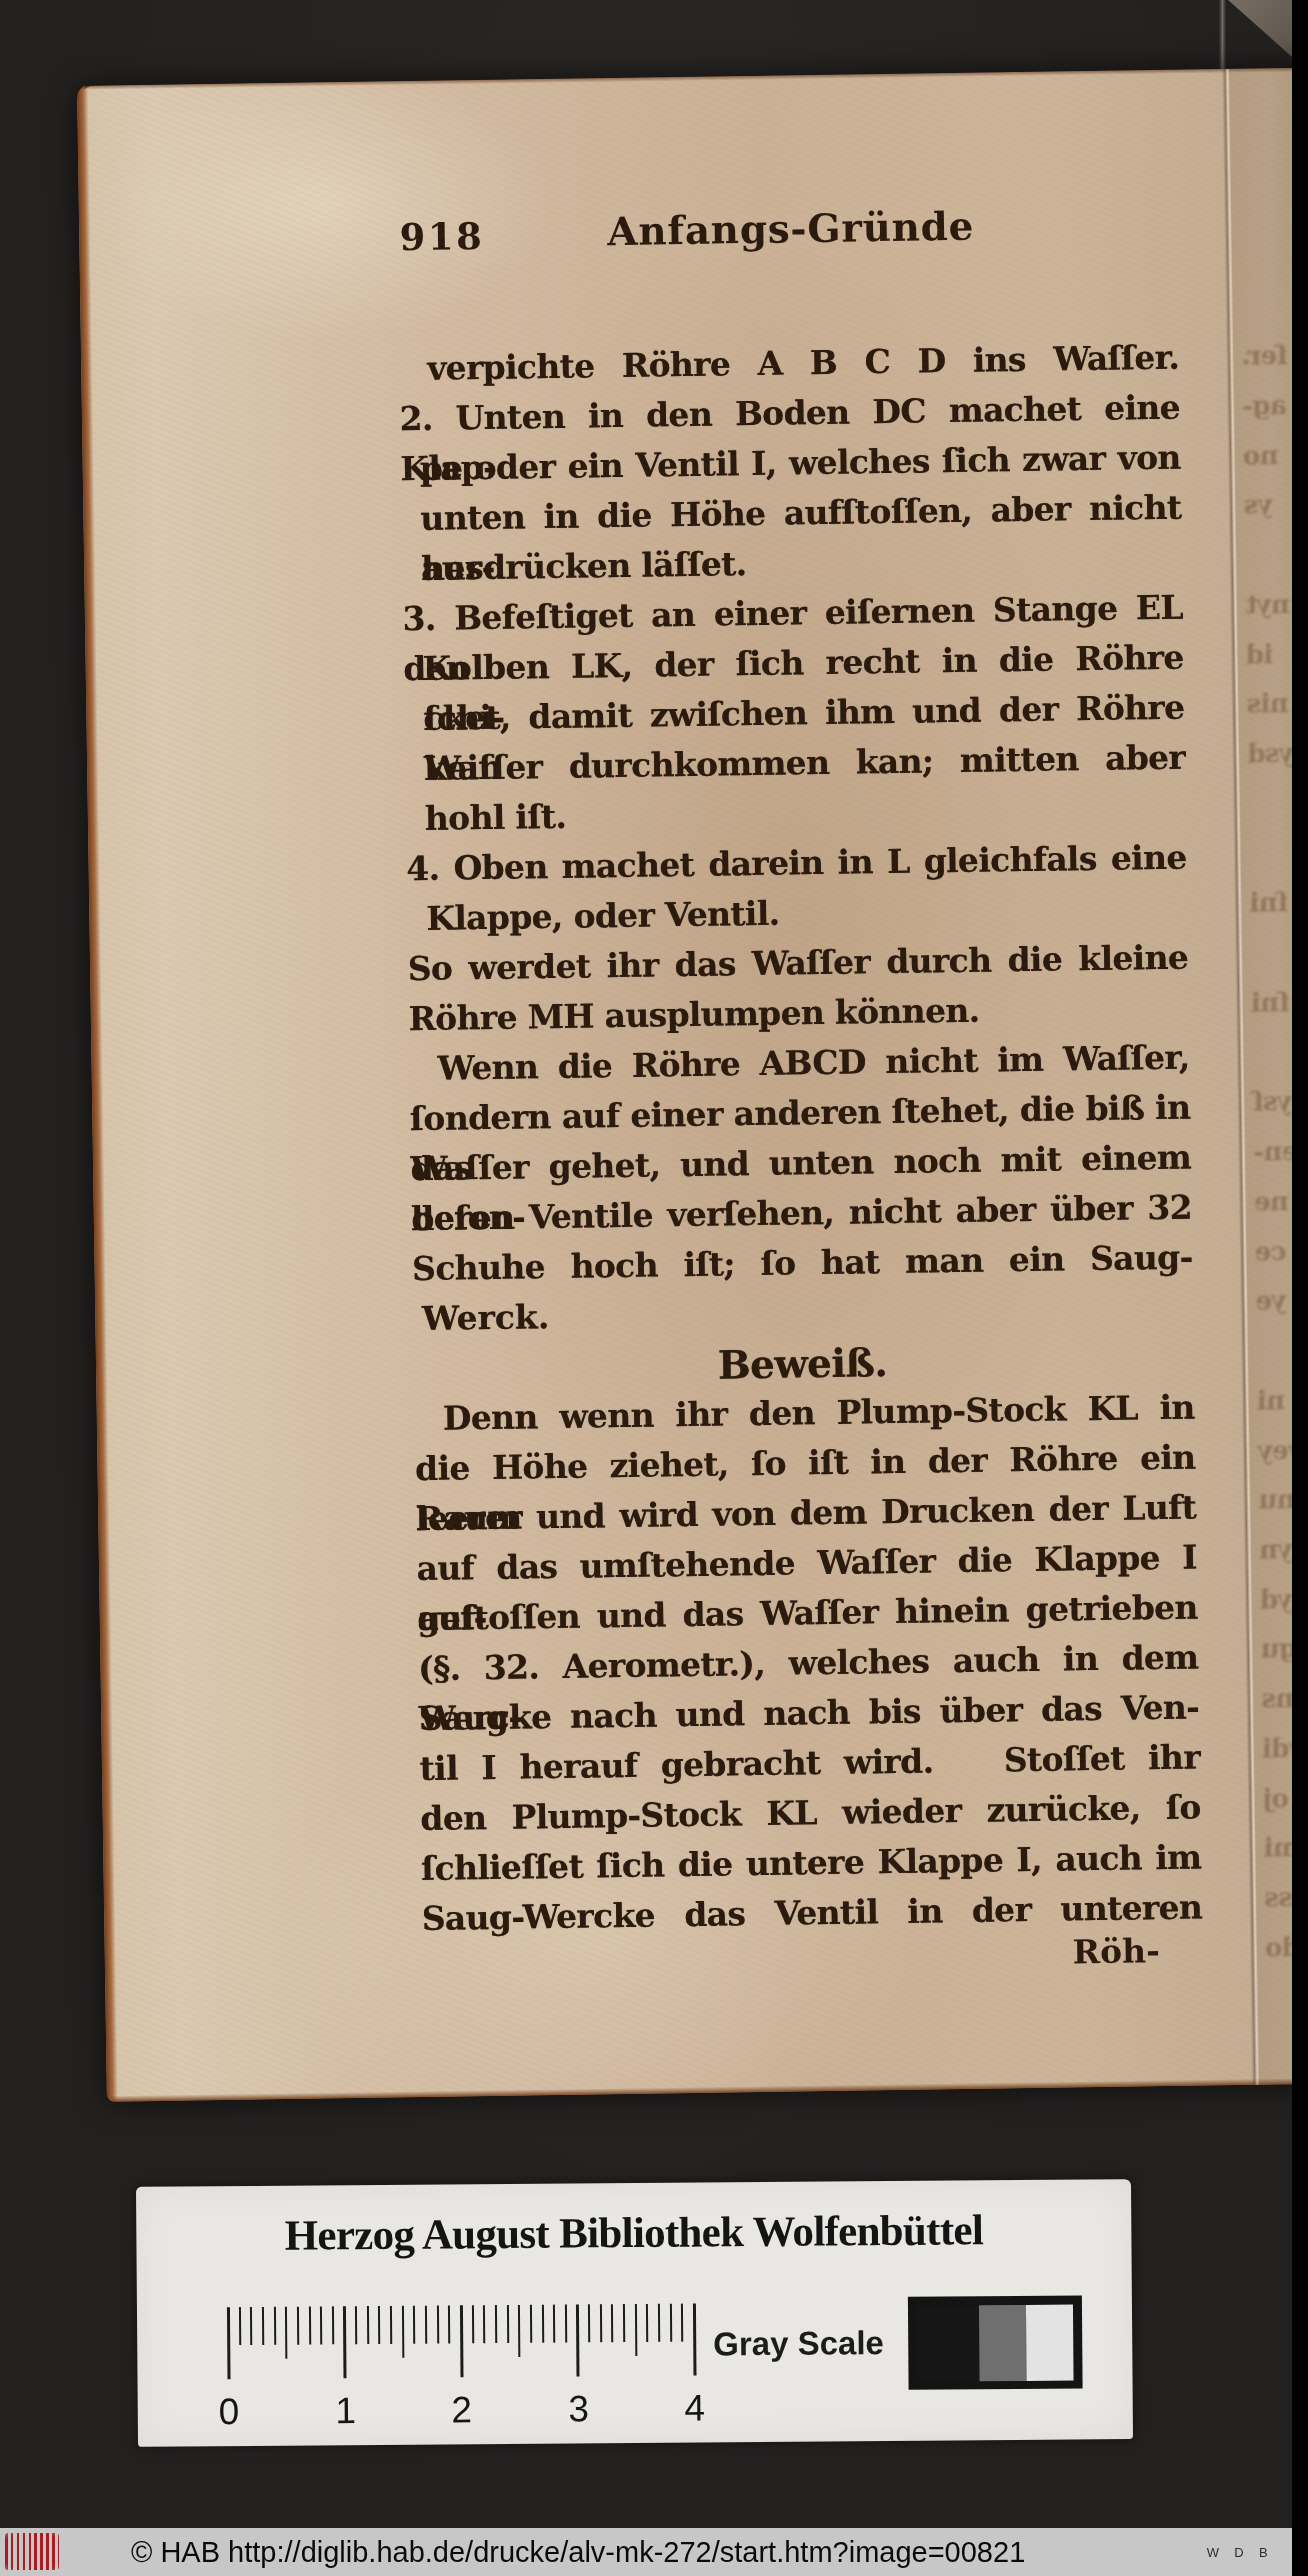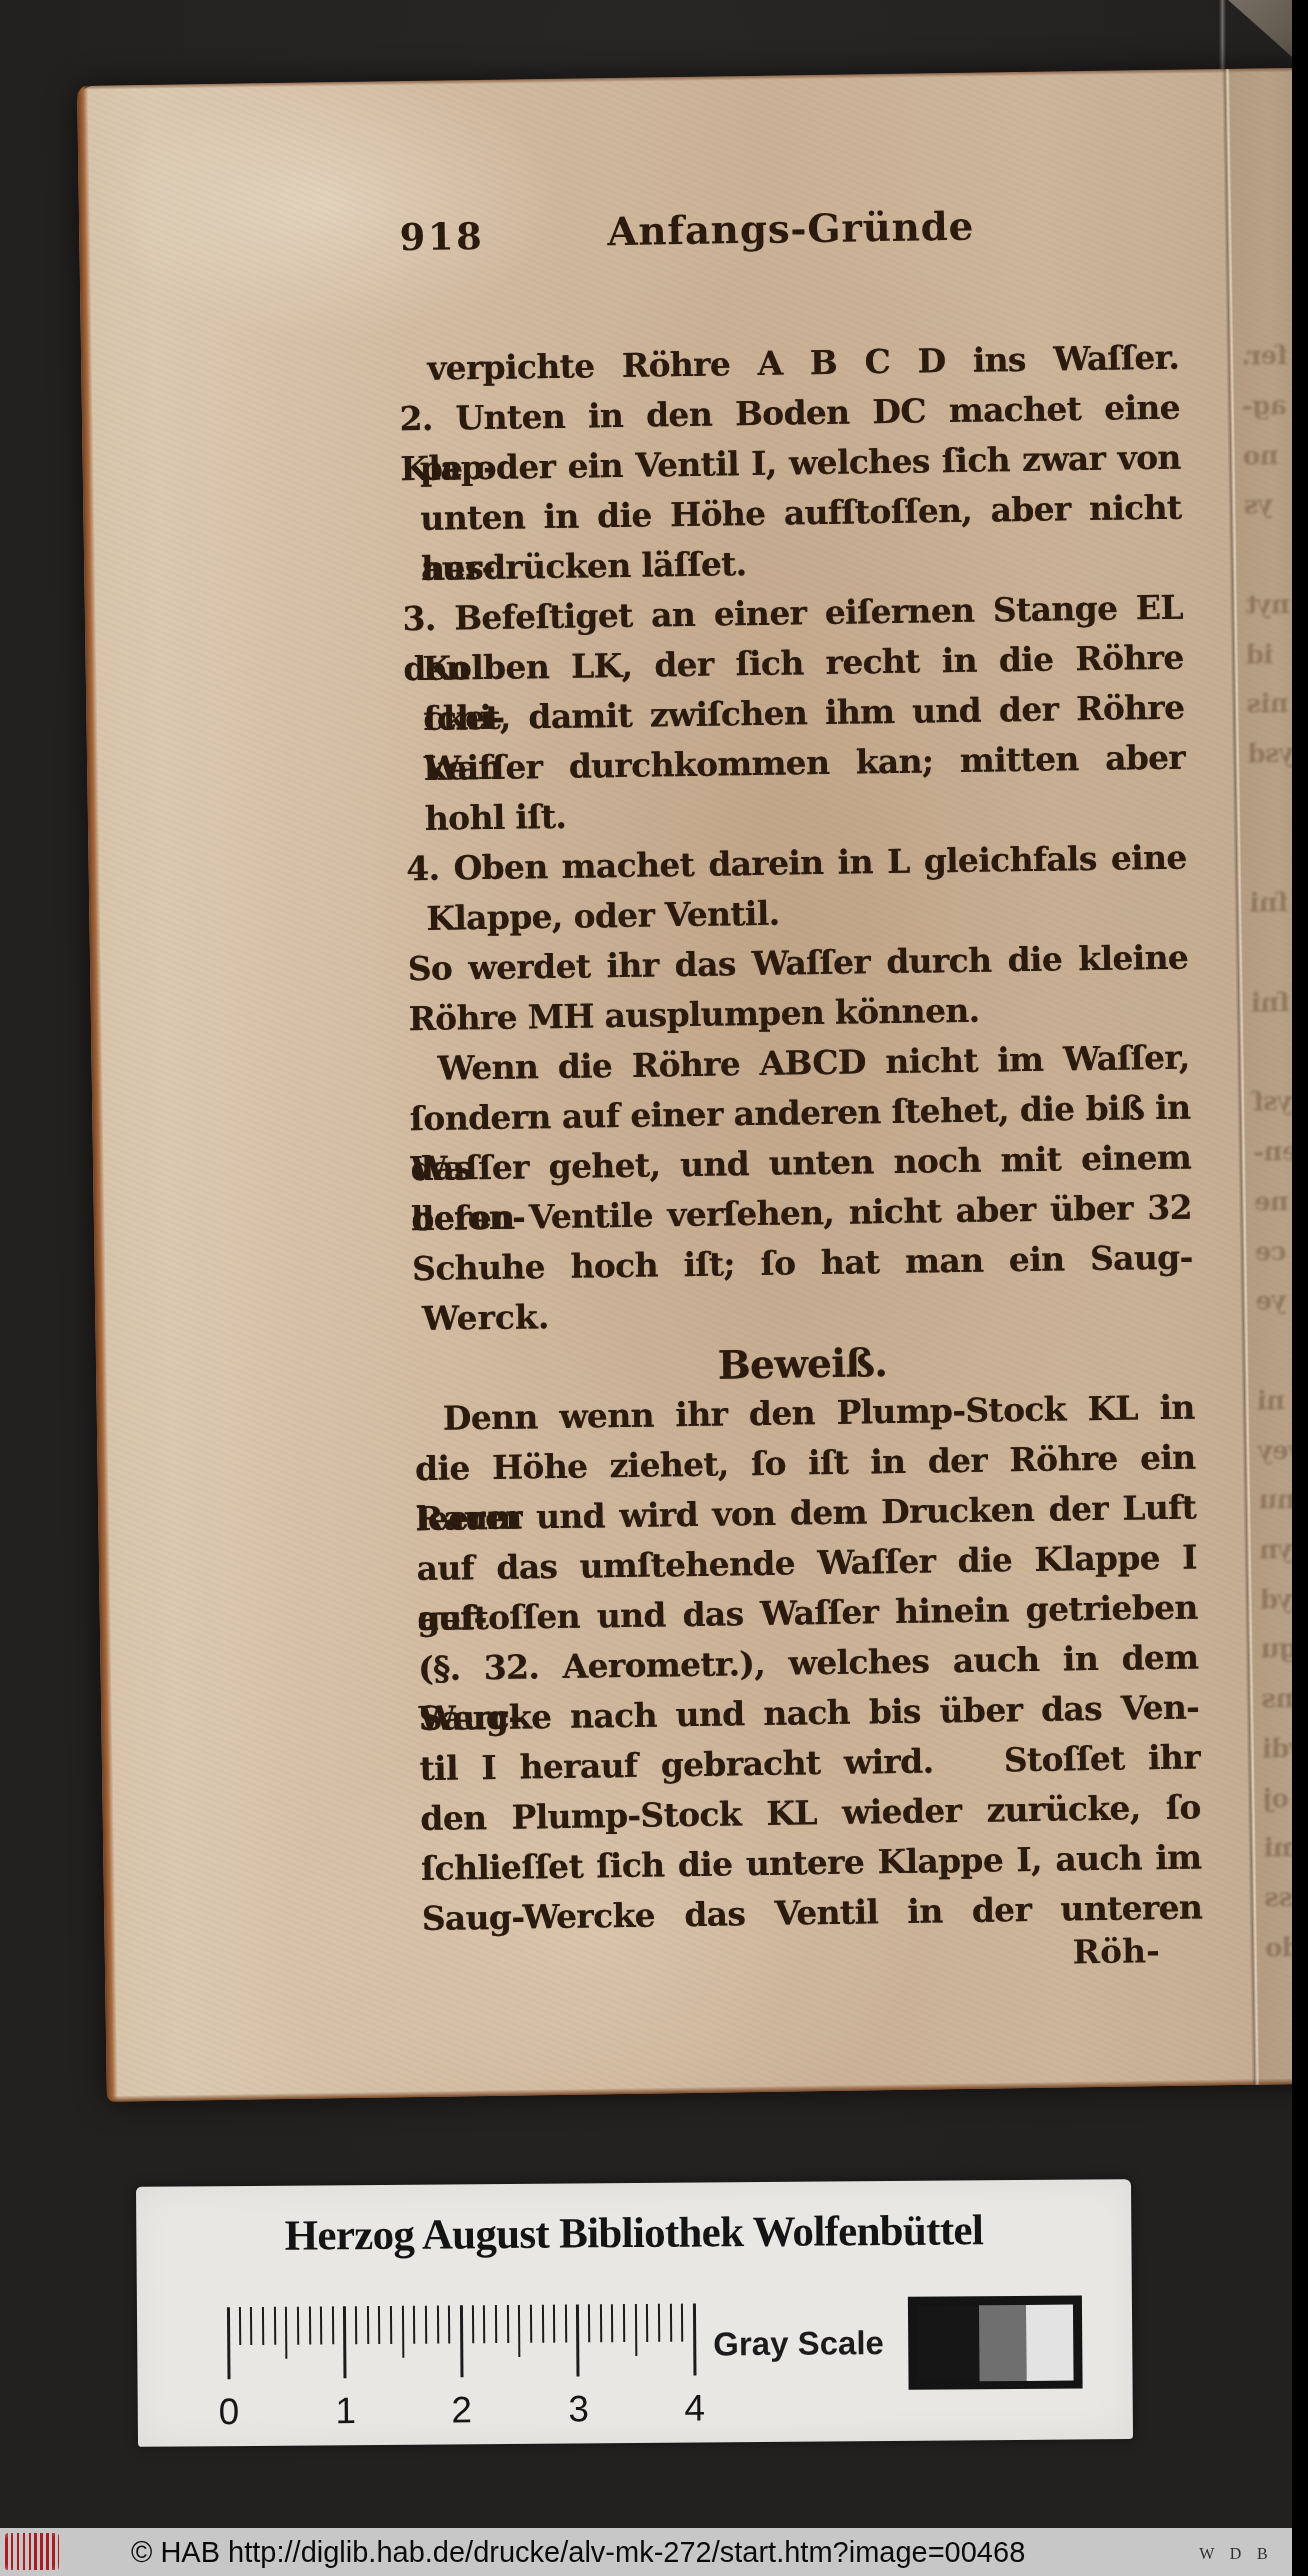--- a/index.html
+++ b/index.html
@@ -79,21 +79,21 @@
   
   .footer{position:absolute;left:0;right:0;top:2528px;height:48px;background:#c7c7c7;}
   .red-mark{position:absolute;left:5.2px;top:5.2px;width:54px;height:37px;border-radius:2.6px;
         background:
           repeating-linear-gradient(90deg,#a91d22 0 2.6px,rgba(0,0,0,0) 2.6px 5.9px);
         -webkit-mask-image:radial-gradient(ellipse 100% 90% at 50% 50%,#000 60%,transparent 100%);
         mask-image:radial-gradient(ellipse 100% 90% at 50% 50%,#000 60%,transparent 100%);}
   .footer-text{position:absolute;left:131px;top:0;height:48px;line-height:48px;
         font-family:"Liberation Sans", sans-serif;font-size:29px;color:#0a0a0a;}
   .footer-right{position:absolute;right:18.3px;top:17px;
-        font-family:Liberation Serif, serif;font-size:16px;letter-spacing:5.9px;color:#2e2e2e;}
+        font-family:Liberation Sans, sans-serif;font-size:13px;letter-spacing:5.9px;color:#2e2e2e;}
 </style>
 </head>
 <body>
 
 <div class="stage">
 
   <div class="wedge"></div>
   <div class="crease-top"></div>
 
   <div class="page">
@@ -231,17 +231,17 @@
     <div class="gs-text">Gray Scale</div>
     <div class="gs-block">
       <div class="gs-black"></div>
       <div class="gs-gray"></div>
       <div class="gs-white"></div>
     </div>
   </div>
 
   <div class="footer">
     <div class="red-mark"></div>
-    <div class="footer-text">© HAB http://diglib.hab.de/drucke/alv-mk-272/start.htm?image=00468</div>
+    <div class="footer-text">© HAB http://diglib.hab.de/drucke/alv-mk-272/start.htm?image=00821</div>
     <div class="footer-right">W D B</div>
   </div>
 </div>
 
 
 </body></html>

